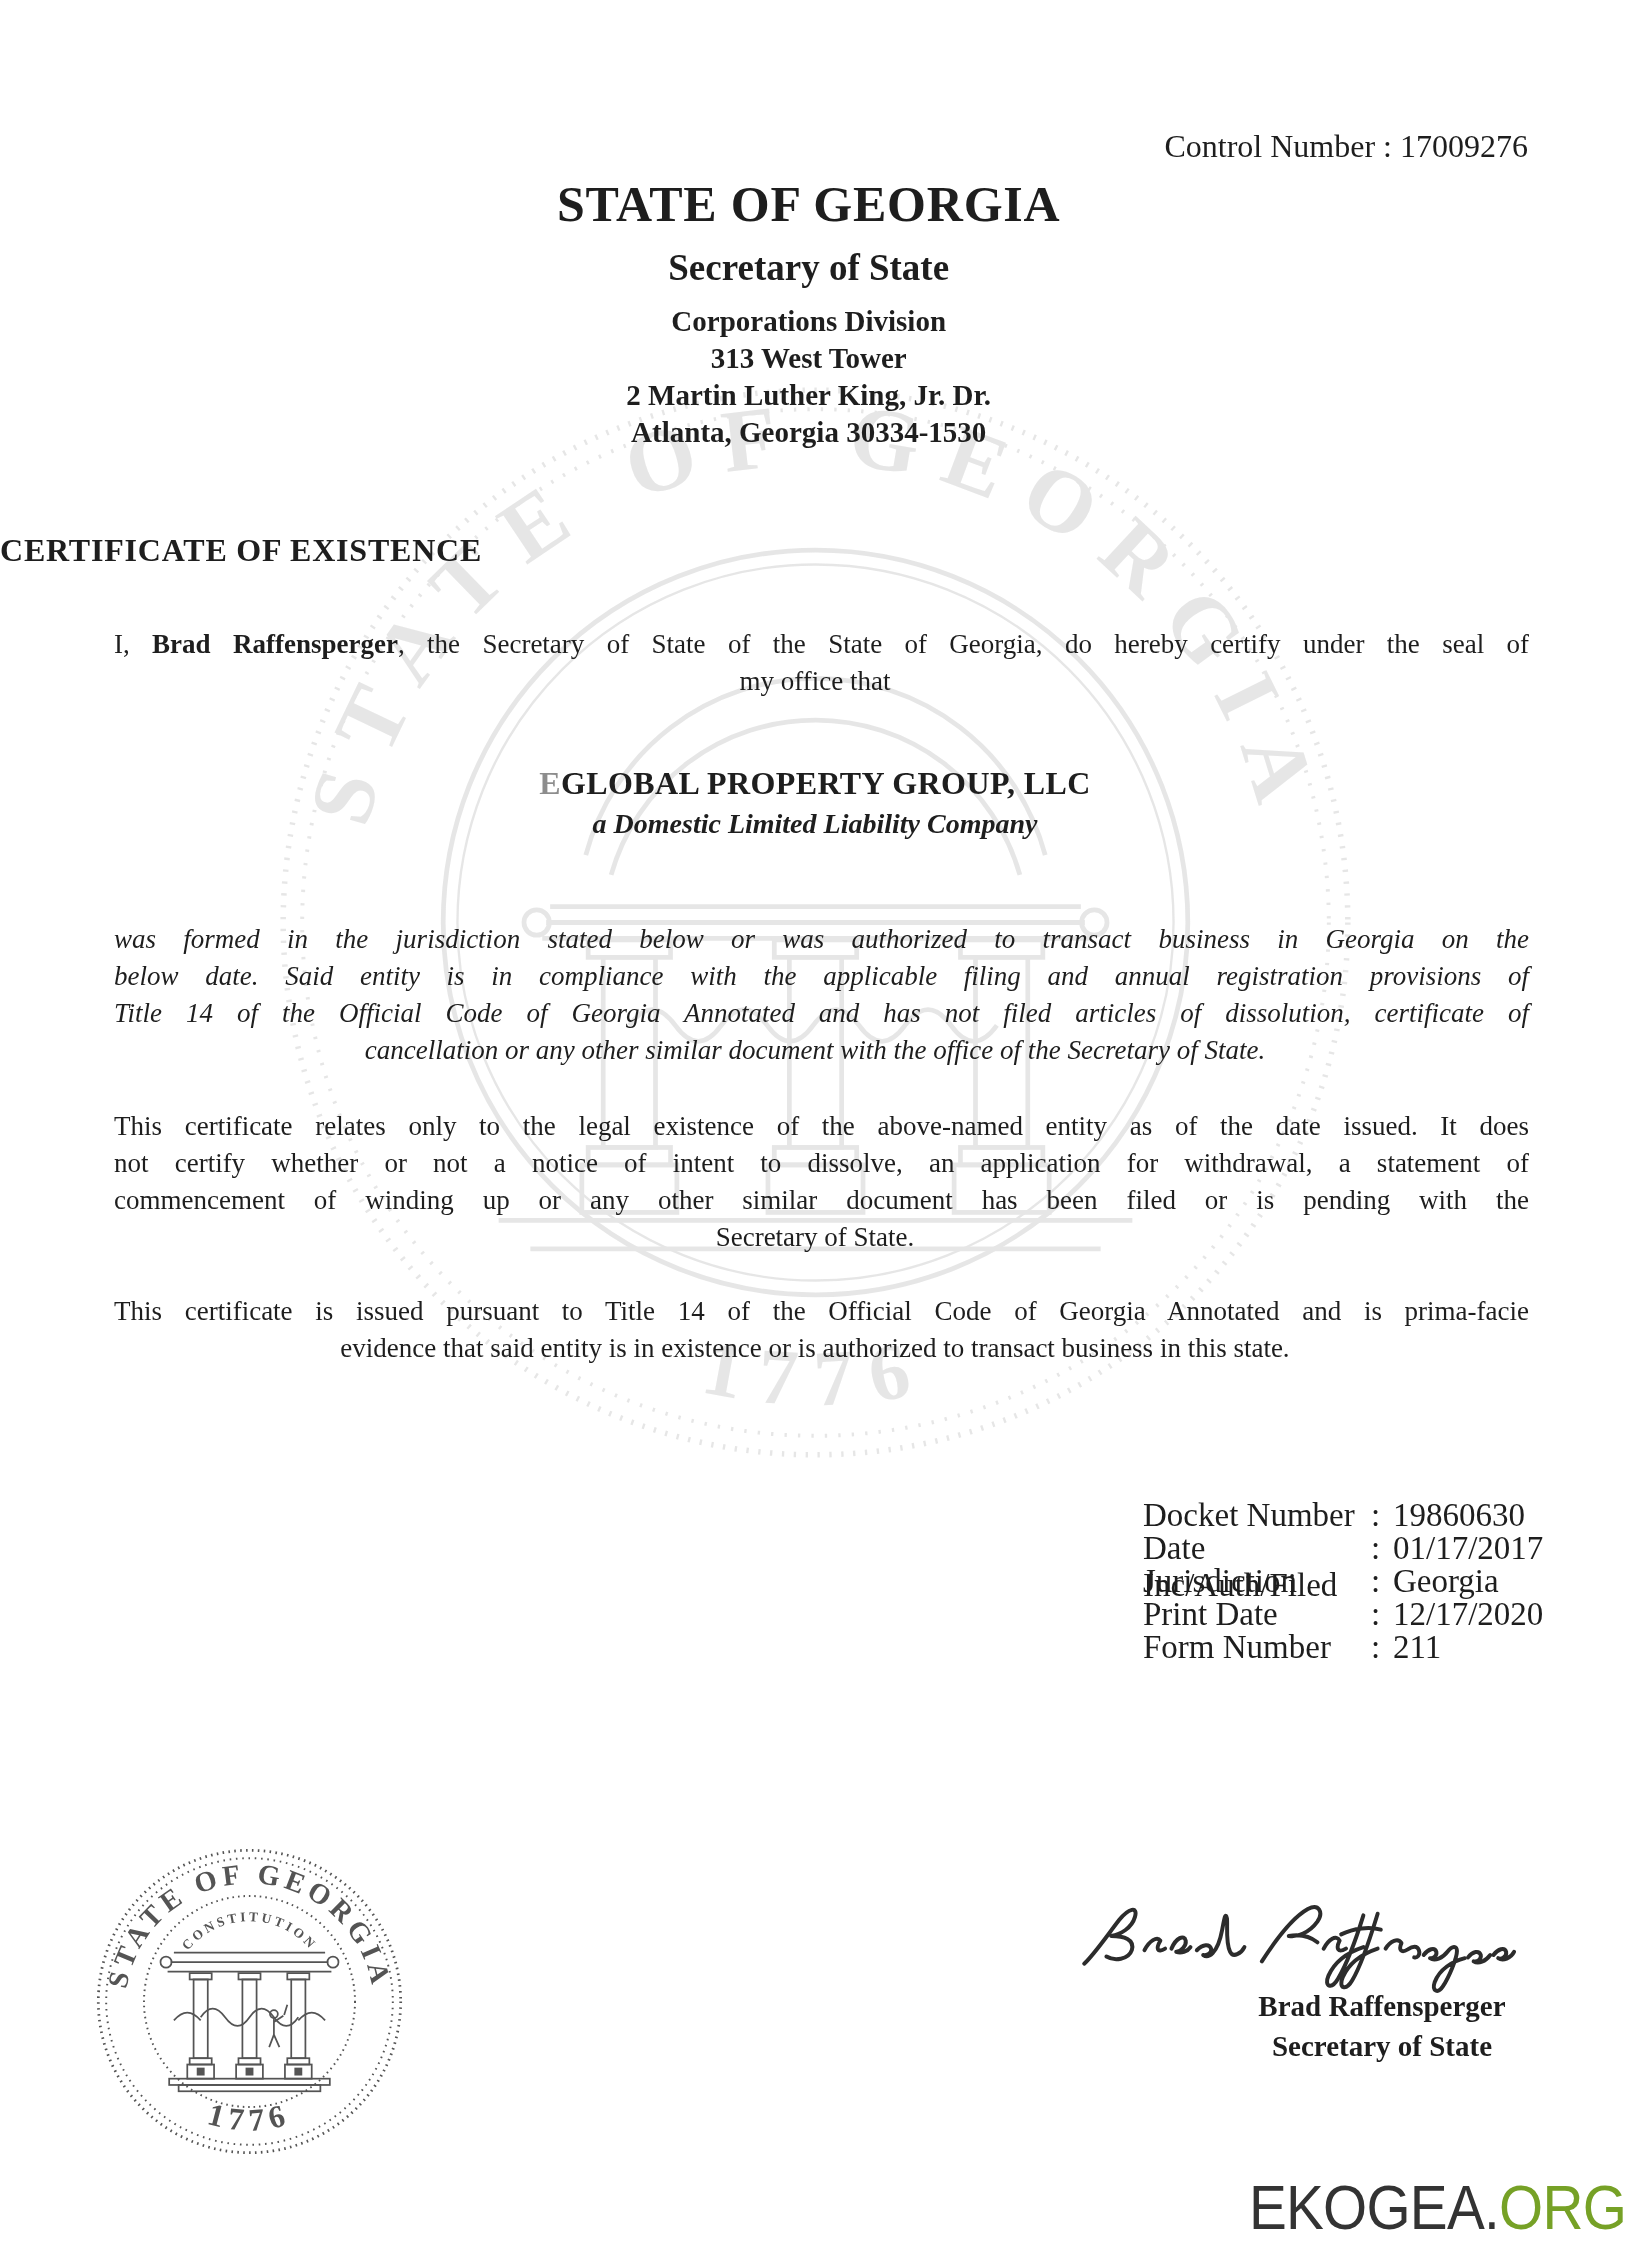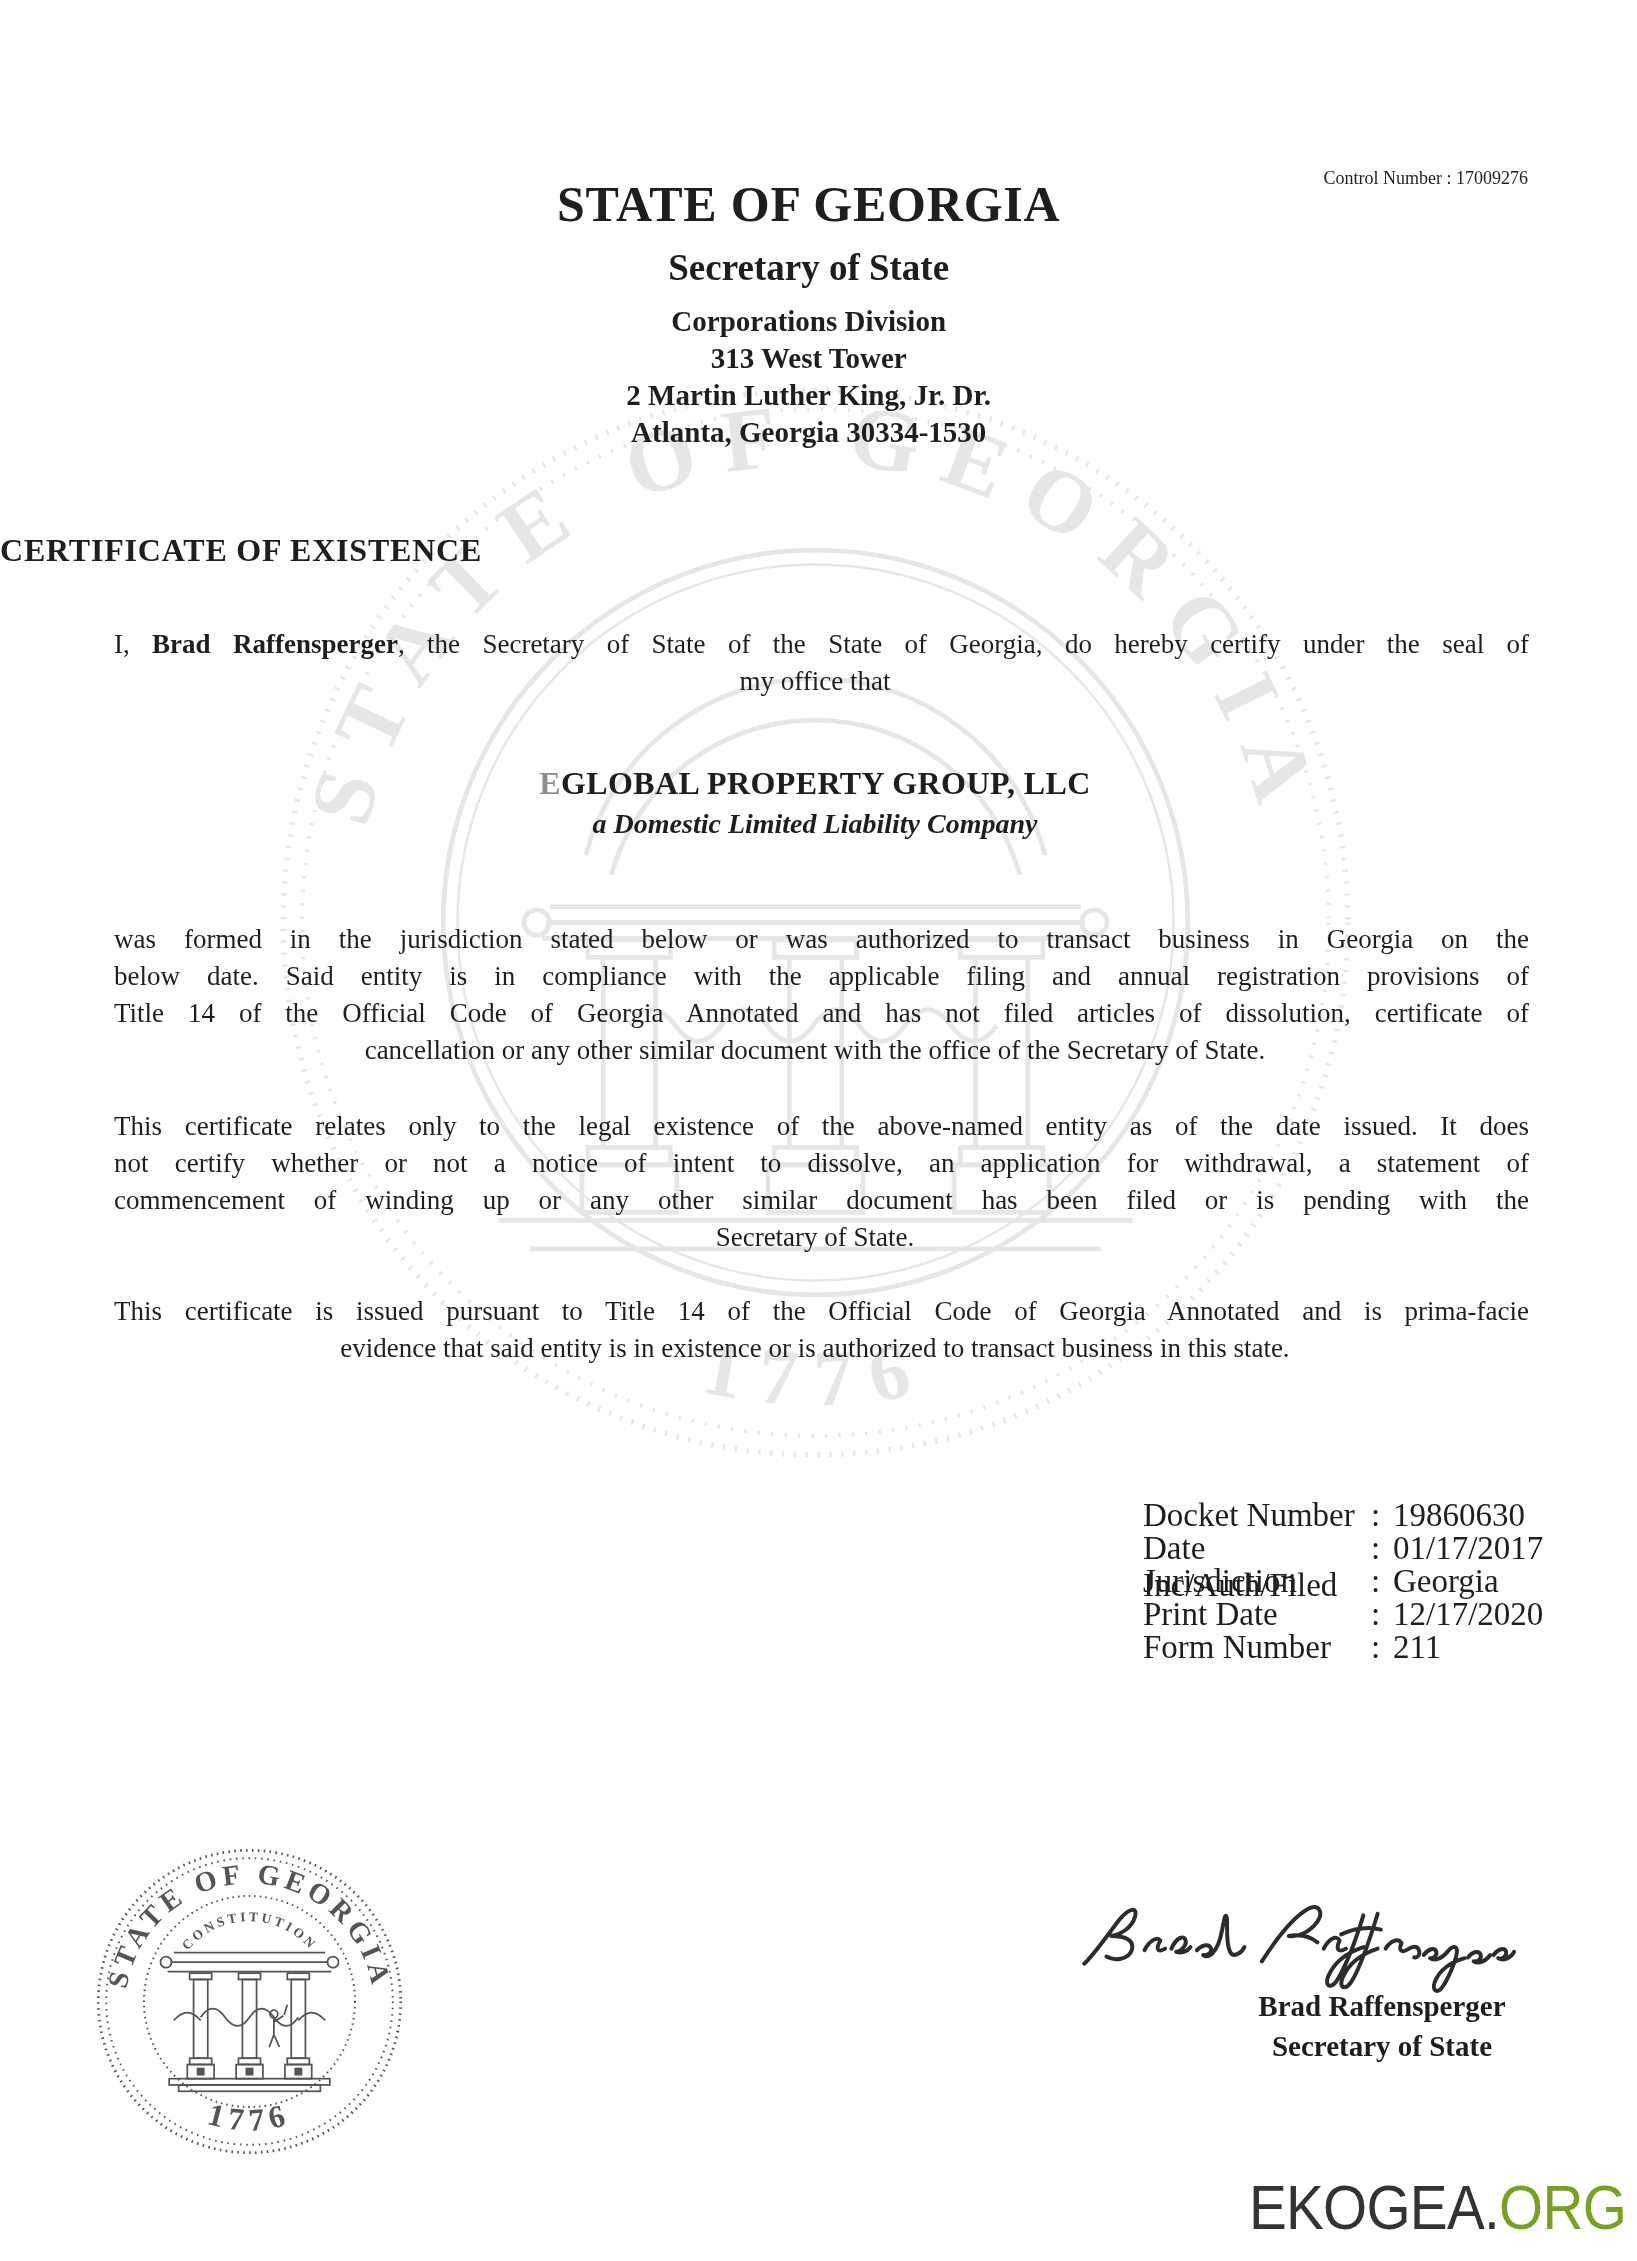--- a/index.html
+++ b/index.html
@@ -13,32 +13,32 @@
   .page{
     position:relative;width:1638px;height:2261px;background:#ffffff;
     font-family:"Liberation Serif", serif;color:var(--text-ink);overflow:hidden;
   }
   
   .watermark{position:absolute;left:261px;top:368px;width:1109px;height:1109px;opacity:.9;}
   .wm-stroke{fill:none;stroke:var(--watermark-gray);}
   .wm-arc{font-family:"Liberation Serif",serif;font-weight:bold;font-size:112px;letter-spacing:30px;fill:var(--watermark-gray);}
   .wm-year{font-family:"Liberation Serif",serif;font-weight:bold;font-size:100px;letter-spacing:24px;fill:var(--watermark-gray);}
   
-  .control{position:absolute;top:128px;right:110px;font-size:18px;white-space:nowrap;margin-top:40px;}
+  .control{position:absolute;top:128px;right:110px;font-size:32px;white-space:nowrap;}
   
   .letterhead{position:absolute;top:176px;left:0;right:20.6px;text-align:center;font-weight:bold;}
   .lh-state{font-size:50px;line-height:57px;letter-spacing:0.8px;}
   .lh-office{font-size:37px;line-height:48px;margin-top:11px;}
   .lh-division,.lh-addr{font-size:29px;line-height:37px;}
   .lh-division{margin-top:11px;}
   
   .doc-title{position:absolute;top:532px;left:0;right:20.6px;text-align:left;font-weight:bold;font-size:32px;letter-spacing:0.8px;}
   
   .para{position:absolute;left:101px;right:109px;font-size:27px;line-height:37px;}
-  .p1{top:626px;} .p2{top:921px;} .p3{top:1108px;} .p4{top:1293px;}
+  .p1{top:626px;} .p2{top:921px;font-style:italic;} .p3{top:1108px;} .p4{top:1293px;}
   .jline{text-align:justify;text-align-last:justify;margin-left:13px;}
   .lline{text-align:center;}
   
   .entity{position:absolute;top:765px;left:101px;right:109px;text-align:center;}
   .entity-name{font-size:32px;font-weight:bold;letter-spacing:0.4px;}
   .artifact{opacity:.5;}
   .entity-type{font-size:28px;font-weight:bold;margin-top:6.3px;font-style:italic;}
   
   .details{position:absolute;left:1143px;top:1497px;font-size:33px;}
   .drow{display:grid;grid-template-columns:228px 22px auto;height:33px;align-items:baseline;}

